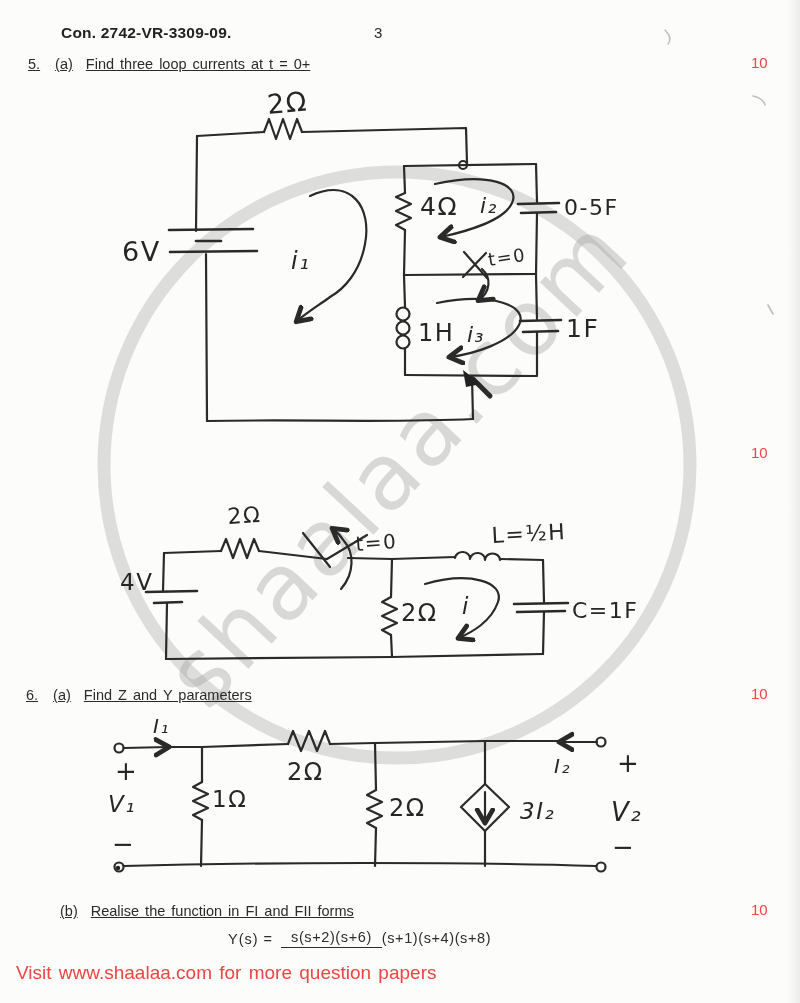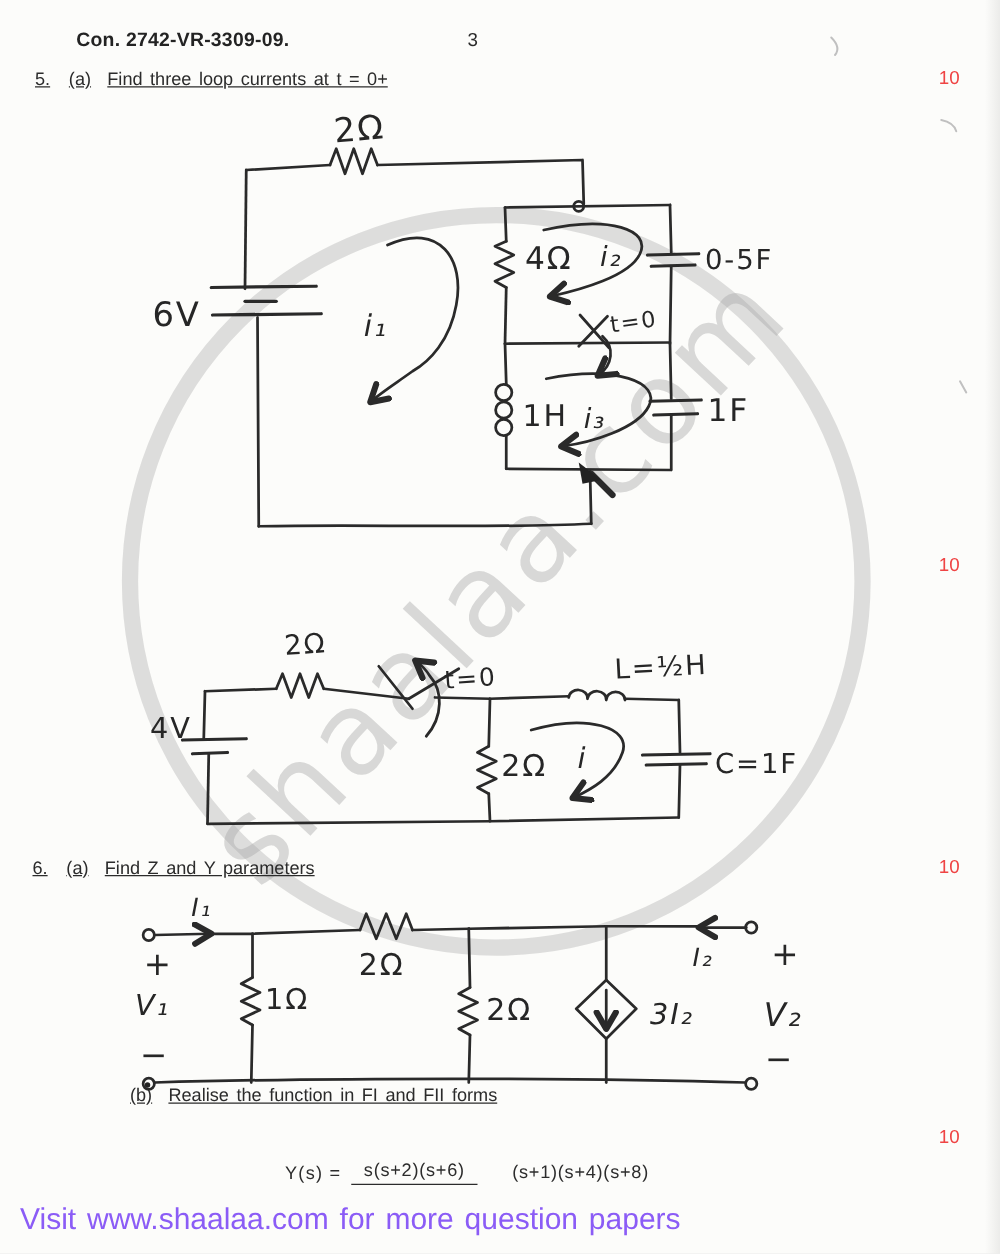--- a/index.html
+++ b/index.html
@@ -13,22 +13,22 @@
   .paper-code{position:absolute;left:20px;top:0;font-size:15.5px;font-weight:bold;letter-spacing:.2px;color:#232323;margin-left:41px;}
   .page-num{position:absolute;left:374px;top:0;font-size:15px;color:#2a2a2a;}
   .q{position:absolute;font-size:14.5px;color:#2b2b2b;white-space:nowrap;word-spacing:2px;text-decoration:underline;}
   .q .qnum{margin-right:15px;}
   .q .qpart{margin-right:13px;}
   .marks{position:absolute;left:751px;font-size:15px;color:#ef4444;}
   .formula{position:absolute;left:228px;top:929px;display:flex;align-items:center;font-size:14.5px;color:#2c2c2c;}
   .flhs{margin-right:8px;letter-spacing:1px;}
   .frac{display:inline-flex;flex-direction:row;text-align:center;}
   .fnum{padding:0 10px 2px 10px;border-bottom:1.5px solid #2c2c2c;letter-spacing:.6px;}
-  .fden{padding-top:1px;letter-spacing:.6px;margin-left:28px;}
-  .footer{position:absolute;left:16px;top:962px;font-size:24px;color:#8b5cf6;word-spacing:2px;}
+  .fden{padding-top:1px;letter-spacing:.6px;}
+  .footer{position:absolute;left:16px;top:962px;font-size:19px;color:#ef4444;word-spacing:2px;}
   
   .wm-layer{position:absolute;left:0;top:0;width:800px;height:1003px;z-index:1;pointer-events:none;}
   .wm-text{
     position:absolute;left:398px;top:462px;
     transform:translate(-50%,-50%) rotate(-47deg);
     font-family:"DejaVu Sans",sans-serif;font-size:92px;letter-spacing:4px;
     color:rgba(168,168,168,0.42);white-space:nowrap;
   }
   
   .ink{position:absolute;left:0;top:0;z-index:2;}
@@ -265,21 +265,21 @@
     </div>
     <div class="marks" style="top:54px;">10</div>
 
     <div class="marks" style="top:444px;">10</div>
 
     <div class="q" style="left:26px;top:687px;">
       <span class="qnum">6.</span><span class="qpart">(a)</span><span class="qtext">Find Z and Y parameters</span>
     </div>
     <div class="marks" style="top:685px;">10</div>
 
-    <div class="q" style="left:60px;top:869px;margin-left:44px;">
+    <div class="q" style="left:60px;top:903px;">
       <span class="qpart">(b)</span><span class="qtext">Realise the function in FI and FII forms</span>
     </div>
     <div class="marks" style="top:901px;">10</div>
 
     <div class="formula">
       <span class="flhs">Y(s) =</span>
       <span class="frac">
         <span class="fnum">s(s+2)(s+6)</span>
         <span class="fden">(s+1)(s+4)(s+8)</span>
       </span>

